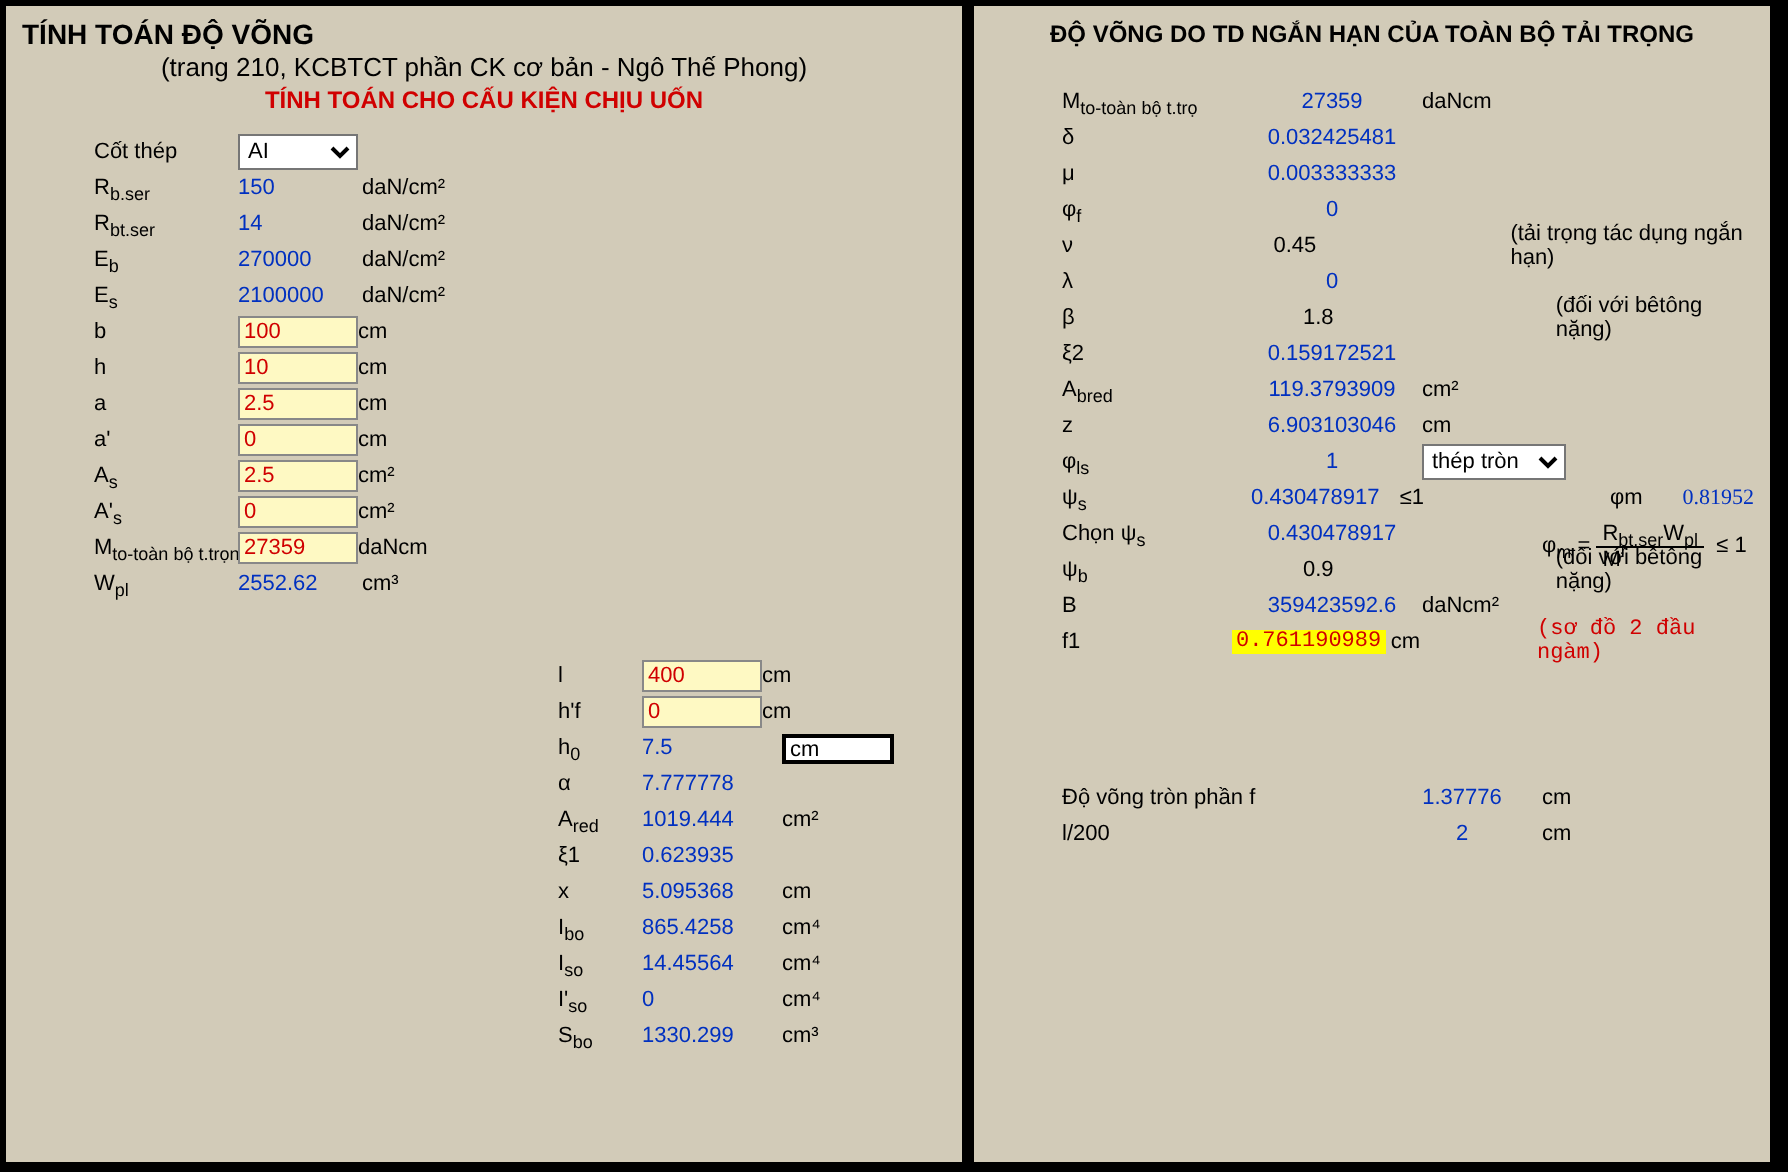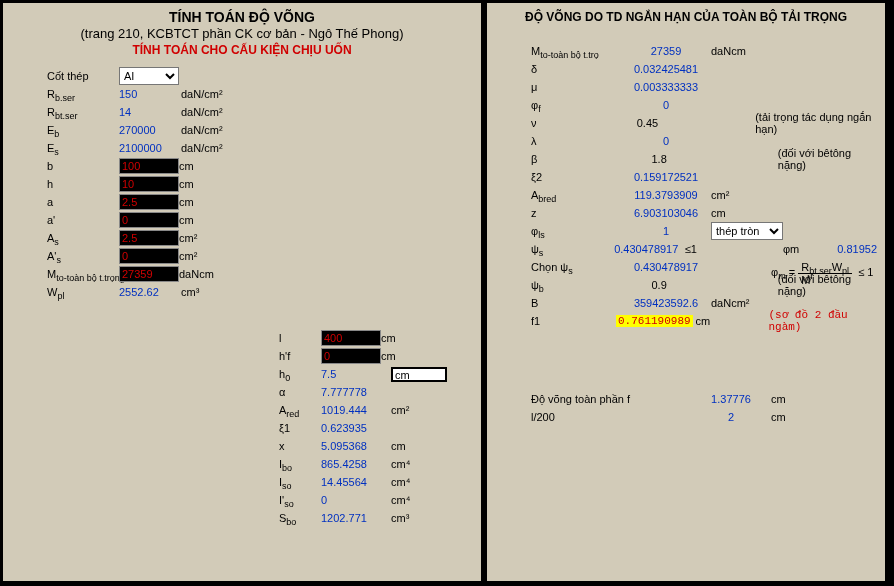--- a/index.html
+++ b/index.html
@@ -18,34 +18,34 @@
   .panel {
     background: #d2cbb8;
     border: 1px solid #000;
     box-sizing: border-box;
     padding: 4px 8px 8px 8px;
     flex: none;
     position:relative;
   }
   .left { width: 480px; height: 580px; }
   .right { width: 400px; height: 580px; }
-  .title-main { font-weight: bold; font-size: 14px; text-align: center; margin-top:2px;}
+  .title-main { font-weight: bold; font-size: 14px; margin-top:2px;}
   .title-sub { font-size: 13px; text-align: center; margin-top:1px;}
   .title-red { color: #d00000; font-weight: bold; text-align: center; font-size: 12px; margin-top:2px; margin-bottom:10px;}
   .title-right { font-weight: bold; font-size: 12px; text-align: center; margin-top:3px; margin-bottom:18px;}
   .row { display:flex; align-items:center; height:18px; }
   .lbl { width:72px; white-space: nowrap; padding-left: 36px;}
   .lbl sub {font-size:9px; line-height:0;}
   .val  { width:62px; text-align:left;}
   .val.center-al {text-align:center;}
   .blue { color:#0030c0; }
   .red  { color:#d00000;font-family:Liberation Mono, monospace; }
   .unit { width:56px;}
   .inputbox {
-    background:#000000; border:1px solid #888; font-size:11px;
+    background:#fef9c3; border:1px solid #888; font-size:11px;
     width:54px; height:14px; padding:0 2px; color:#d00000;
   }
   select.sel {
     font-size:11px; height:18px; width:60px; background:#fff;
   }
   .col2 { position:absolute; left:240px; top:326px; }
   .col2 .lbl {width:42px;}
   .col2 .val {width:70px;}
   .col2 .unit{width:40px;}
   .col2 .inputbox{width:54px;}
@@ -186,21 +186,21 @@
         <span class="val blue">14.45564</span>
         <span class="unit">cm⁴</span>
       </div>
       <div class="row">
         <span class="lbl">I'<sub>so</sub></span>
         <span class="val blue">0</span>
         <span class="unit">cm⁴</span>
       </div>
       <div class="row">
         <span class="lbl">S<sub>bo</sub></span>
-        <span class="val blue">1202.771</span>
+        <span class="val blue">1330.299</span>
         <span class="unit">cm³</span>
       </div>
     </div>
 </div>
 
 <div class="panel right">
   <div class="title-right">ĐỘ VÕNG DO TD NGẮN HẠN CỦA TOÀN BỘ TẢI TRỌNG</div>
   <div id="right-rows">
       <div class="row">
         <span class="lbl">M<sub>to-toàn bộ t.trọ</sub></span>
@@ -258,21 +258,21 @@
         <span class="lbl">φ<sub>ls</sub></span>
         <span class="val center-al blue">1</span>
         <select class="sel" style="width: 72px;"><option>thép tròn</option></select>
         <span class="unit"></span>
       </div>
       <div class="row">
         <span class="lbl">ψ<sub>s</sub></span>
         <span class="val blue center-al">0.430478917</span>
         <span class="unit">≤1</span>
         <span style="margin-left: 30px;">φm</span>
-        <span class="blue" style="margin-left: 38px;">0.81952</span>
+        <span class="blue" style="margin-left: 20px; font-family: Liberation Serif, serif;">0.81952</span>
       </div>
       <div class="row">
         <span class="lbl">Chọn ψ<sub>s</sub></span>
         <span class="val blue center-al">0.430478917</span>
         <span class="unit"></span>
       </div>
       <div class="row">
         <span class="lbl">ψ<sub>b</sub></span>
         <span class="val  center-al">0.9</span>
         <span class="unit"></span>
@@ -286,21 +286,21 @@
       <div class="row">
         <span class="lbl">f1</span>
         <span class="val red center-al"><span class="highlight">0.761190989</span></span>
         <span class="unit">cm</span>
         <span class="note red">(sơ đồ 2 đầu ngàm)</span>
       </div>
     </div>
   <div style="height:60px;"></div>
   <div id="summary-rows">
       <div class="row">
-        <span class="lbl" style="width: 160px;">Độ võng toàn phần f</span>
+        <span class="lbl" style="width: 160px;">Độ võng tròn phần f</span>
         <span class="val blue" style="width: 80px;">1.37776</span>
         <span class="unit">cm</span>
       </div>
       <div class="row">
         <span class="lbl" style="width: 160px;">l/200</span>
         <span class="val blue" style="width: 80px;">2</span>
         <span class="unit">cm</span>
       </div>
     </div>
   <div class="formula">

